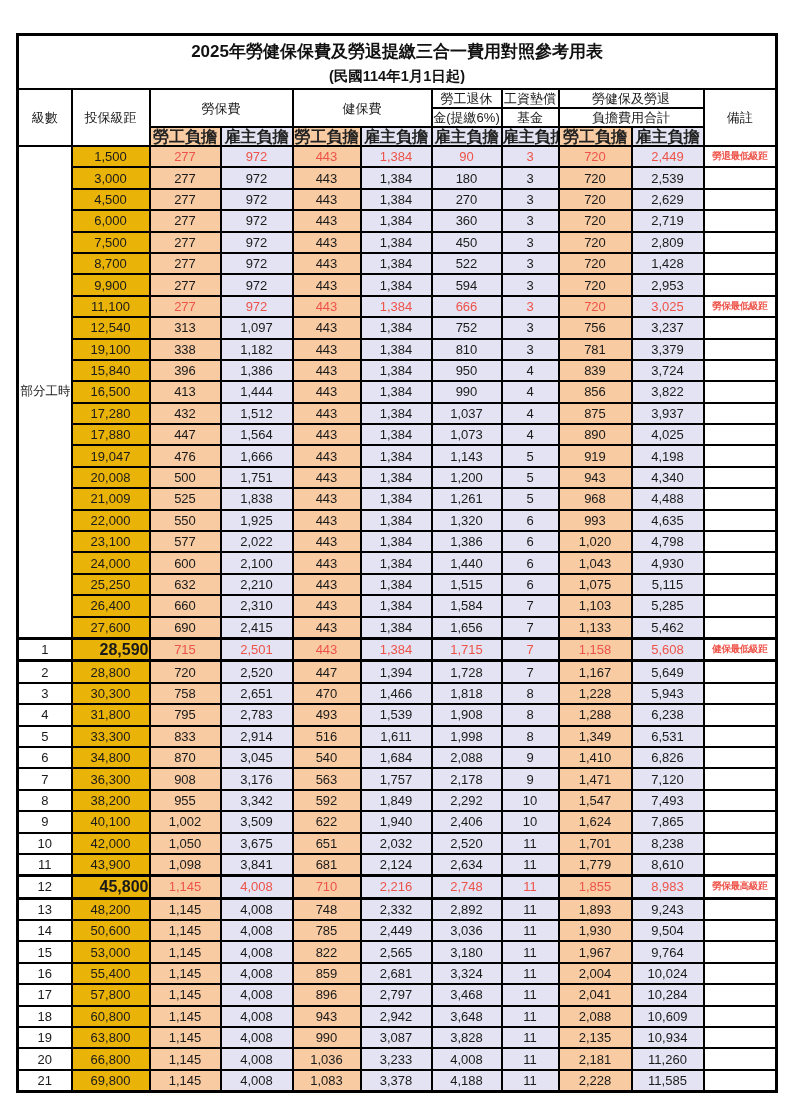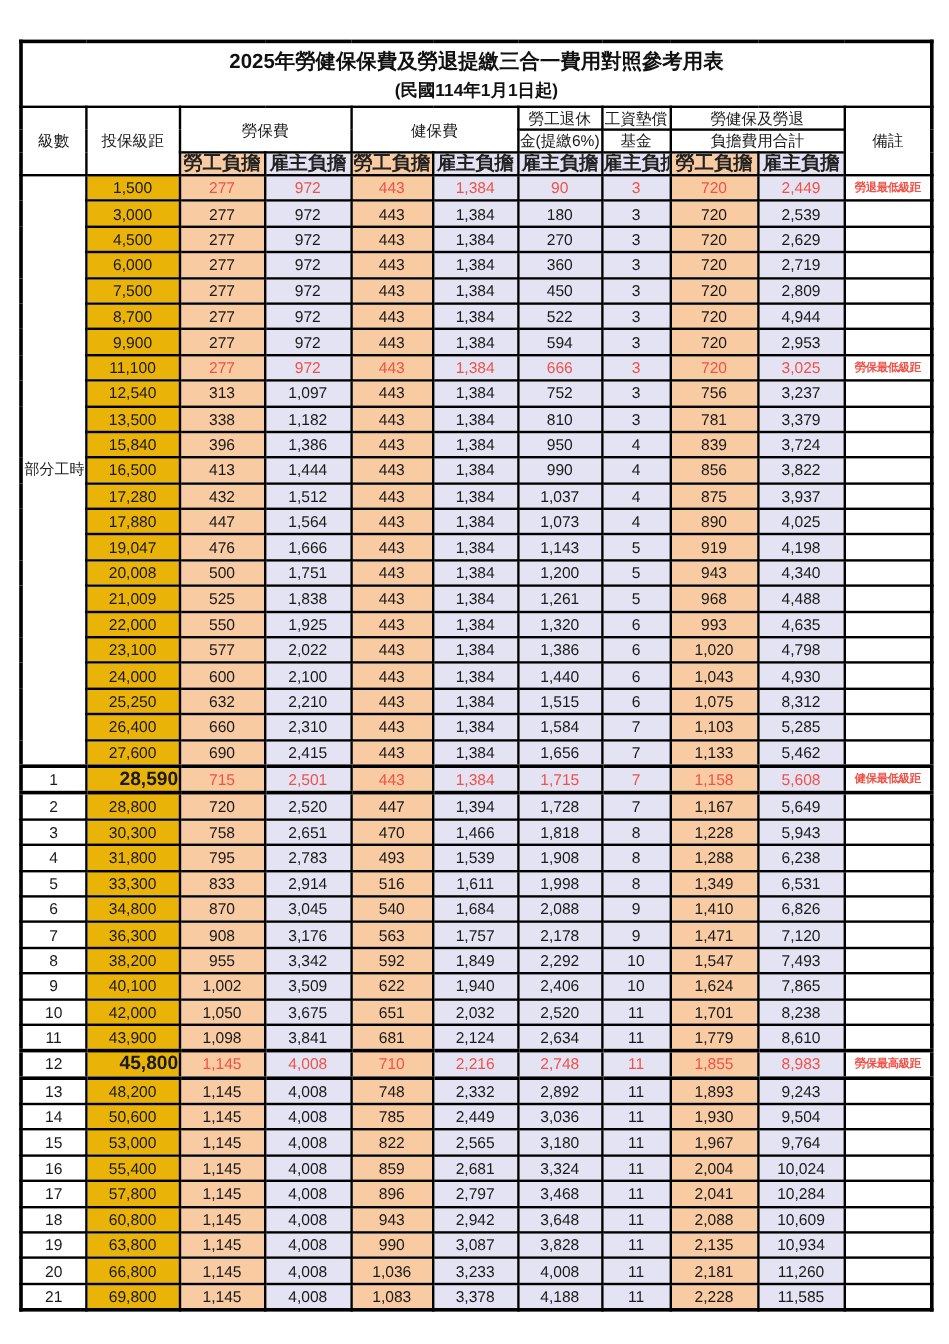--- a/index.html
+++ b/index.html
@@ -157,21 +157,21 @@
         </tr>
         <tr class="">
           <td class="bracket">8,700</td>
           <td class="val emp">277</td>
           <td class="val er">972</td>
           <td class="val emp">443</td>
           <td class="val er">1,384</td>
           <td class="val er">522</td>
           <td class="val er">3</td>
           <td class="val emp">720</td>
-          <td class="val er">4,944</td>
+          <td class="val er">1,428</td>
           <td class="remark"></td>
         </tr>
         <tr class="">
           <td class="bracket">9,900</td>
           <td class="val emp">277</td>
           <td class="val er">972</td>
           <td class="val emp">443</td>
           <td class="val er">1,384</td>
           <td class="val er">594</td>
           <td class="val er">3</td>
@@ -197,21 +197,21 @@
           <td class="val er">1,097</td>
           <td class="val emp">443</td>
           <td class="val er">1,384</td>
           <td class="val er">752</td>
           <td class="val er">3</td>
           <td class="val emp">756</td>
           <td class="val er">3,237</td>
           <td class="remark"></td>
         </tr>
         <tr class="">
-          <td class="bracket">13,500</td>
+          <td class="bracket">19,100</td>
           <td class="val emp">338</td>
           <td class="val er">1,182</td>
           <td class="val emp">443</td>
           <td class="val er">1,384</td>
           <td class="val er">810</td>
           <td class="val er">3</td>
           <td class="val emp">781</td>
           <td class="val er">3,379</td>
           <td class="remark"></td>
         </tr>
@@ -337,21 +337,21 @@
         </tr>
         <tr class="">
           <td class="bracket">25,250</td>
           <td class="val emp">632</td>
           <td class="val er">2,210</td>
           <td class="val emp">443</td>
           <td class="val er">1,384</td>
           <td class="val er">1,515</td>
           <td class="val er">6</td>
           <td class="val emp">1,075</td>
-          <td class="val er">8,312</td>
+          <td class="val er">5,115</td>
           <td class="remark"></td>
         </tr>
         <tr class="">
           <td class="bracket">26,400</td>
           <td class="val emp">660</td>
           <td class="val er">2,310</td>
           <td class="val emp">443</td>
           <td class="val er">1,384</td>
           <td class="val er">1,584</td>
           <td class="val er">7</td>

